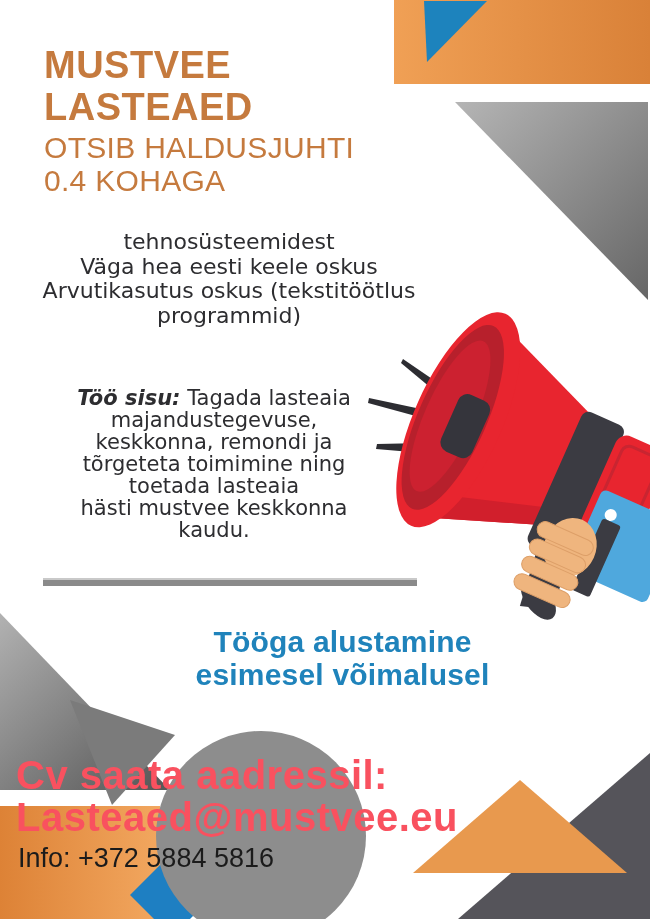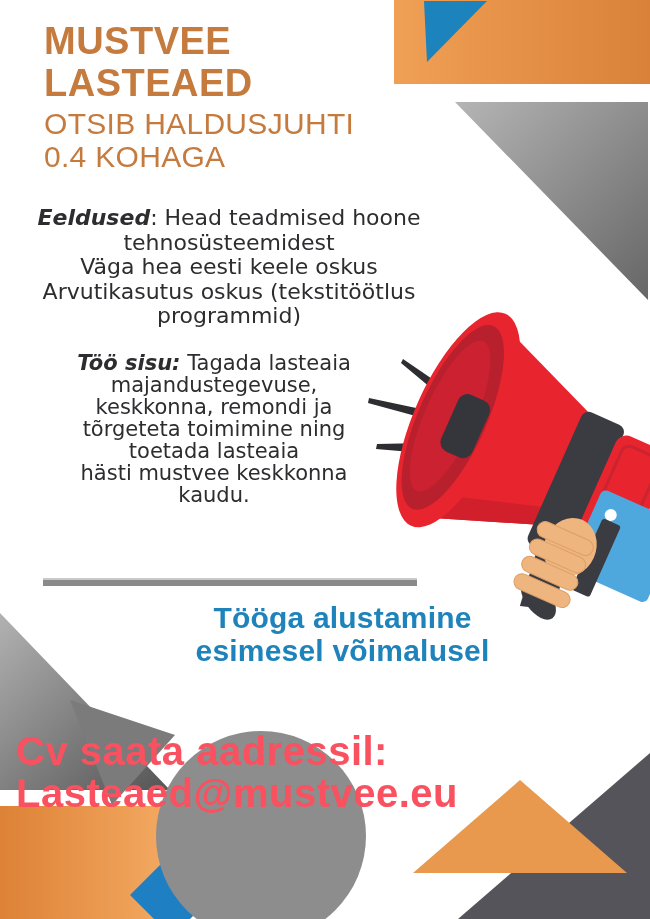--- a/index.html
+++ b/index.html
@@ -1,30 +1,30 @@
 <!DOCTYPE html>
 <html><head>
 <meta charset="utf-8">
 <style>
   html,body{margin:0;padding:0;background:#ffffff;}
   .poster{
     position:relative;width:650px;height:919px;background:#ffffff;
     overflow:hidden;font-family:"Liberation Sans",sans-serif;
   }
   svg.bg{position:absolute;left:0;top:0;z-index:0;}
-  .txt{position:absolute;z-index:2;}
+  .txt{position:absolute;z-index:2;margin-top:24px;}
   .title-block{left:44px;top:20px;color:#c57a3e;}
   .title-main{font-size:38px;line-height:42px;font-weight:bold;letter-spacing:.5px;}
   .title-sub{font-size:30px;line-height:33px;font-weight:normal;margin-top:3px;letter-spacing:.3px;}
   .req-block{
     left:0;top:206px;width:458px;text-align:center;color:#2d2d30;
     font-family:"DejaVu Sans",sans-serif;font-size:22px;line-height:24.5px;
   }
   .job-block{
-    left:28px;top:352px;width:372px;text-align:center;color:#2d2d30;
+    left:28px;top:363px;width:372px;text-align:center;color:#2d2d30;
     font-family:"DejaVu Sans",sans-serif;font-size:21px;line-height:22px;
   }
   .lead{font-weight:bold;font-style:italic;}
   .divider-bar{
     position:absolute;z-index:2;left:43px;top:578px;width:374px;height:8px;
     background:linear-gradient(#c9c9c9 0 2px,#8a8a8a 2px 100%);
   }
   .start-note{
     left:150px;top:601px;width:385px;text-align:center;
     color:#1f83bb;font-weight:bold;font-size:30px;line-height:33px;letter-spacing:.2px;
@@ -112,23 +112,20 @@
       <div>MUSTVEE</div>
       <div>LASTEAED</div>
     </div>
     <div class="title-sub">
       <div>OTSIB HALDUSJUHTI</div>
       <div>0.4 KOHAGA</div>
     </div>
   </div>
 
   <div class="txt req-block">
-    <div>
-      <span class="lead">Eeldused</span><span>: Head teadmised hoone</span>
-    </div>
     <div>tehnosüsteemidest</div>
     <div>Väga hea  eesti keele oskus</div>
     <div>Arvutikasutus oskus (tekstitöötlus</div>
     <div>programmid)</div>
   </div>
 
   <div class="txt job-block">
     <div>
       <span class="lead">Töö sisu:</span><span> Tagada lasteaia</span>
     </div>
@@ -145,14 +142,15 @@
   <div class="txt start-note">
     <div>Tööga alustamine</div>
     <div>esimesel võimalusel</div>
   </div>
 
   <div class="txt cv-block">
     <div>Cv saata aadressil:</div>
     <div>Lasteaed@mustvee.eu</div>
   </div>
 
+  <div class="txt info-line">Info: +372 5884 5816</div>
 
 </div>
 
 </body></html>

